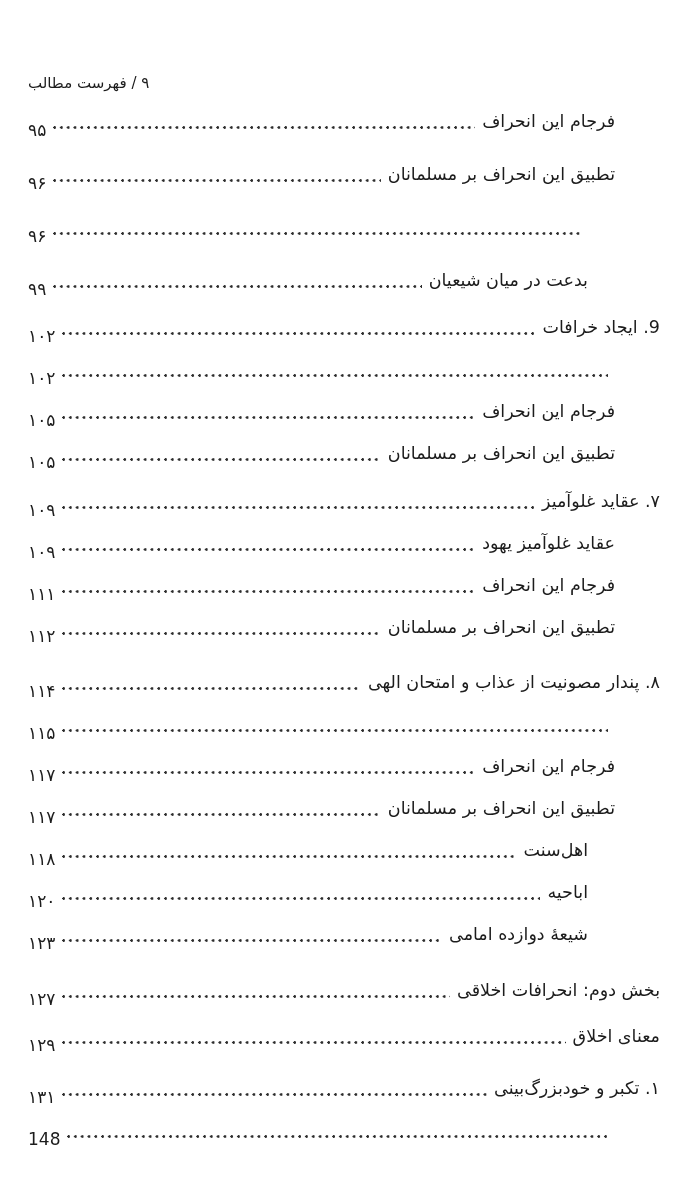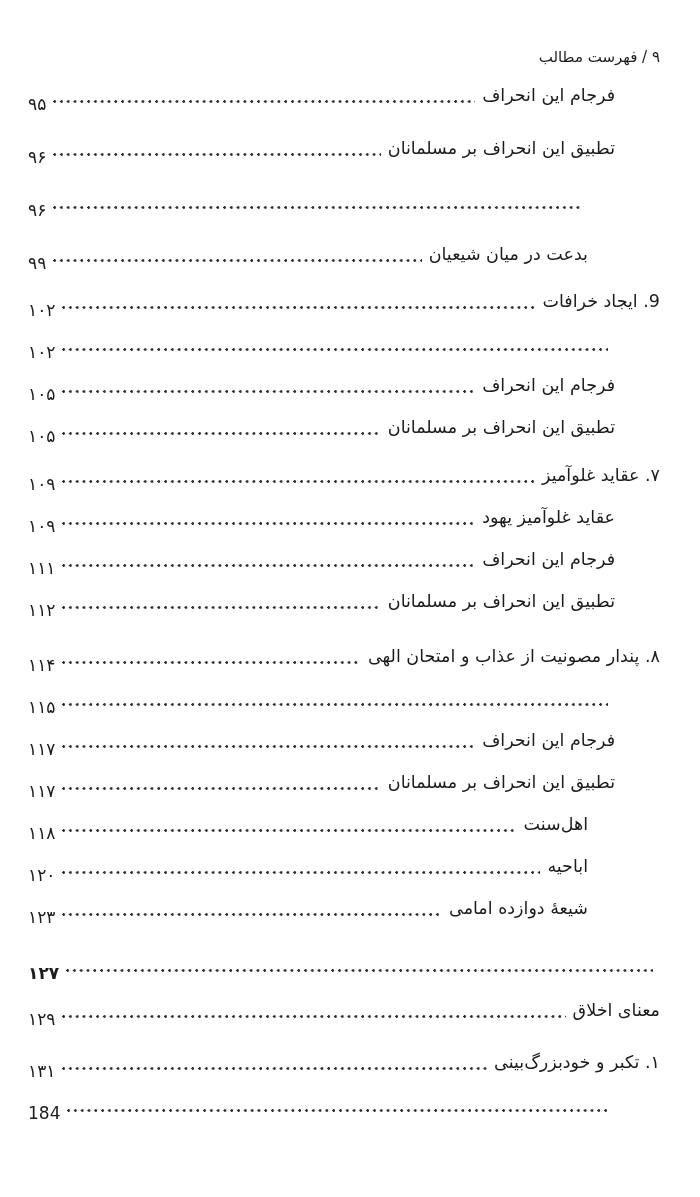--- a/index.html
+++ b/index.html
@@ -9,25 +9,26 @@
     height: 1197px;
     margin: 0 auto;
     background: #ffffff;
     box-sizing: border-box;
     padding: 46px 40px 0 28px; 
     font-family: "DejaVu Sans", sans-serif;
     color: #1c1c1c;
     overflow: hidden;
   }
   .running-head {
-    text-align: right;
+    text-align: left;
     font-size: 15px;
     height: 22px;
     line-height: 22px;
     color: #1c1c1c;
+    margin-top: 26px;
   }
   .toc-list { display: block; }
   .toc-row {
     display: flex;
     align-items: center;
     height: 42px;
     font-size: 17.5px;
     white-space: nowrap;
   }
   .toc-row .title {
@@ -42,21 +43,21 @@
     background-image: radial-gradient(circle at 1.6px 1.5px, #2e2e2e 1.15px, transparent 1.55px);
     background-size: 6.8px 3px;
     background-repeat: repeat-x;
   }
   .toc-row .pagenum {
     flex: 0 0 auto;
     font-size: 17px;
     direction: ltr;
     margin-top: 18px;
   }
-  .toc-row.bold .title, .toc-row.bold .pagenum { font-weight: bold; }
+  .toc-row.bold .title, .toc-row.bold .pagenum { font-weight: normal; }
 </style>
 </head>
 <body>
 
 <div class="page">
   <div class="running-head">۹ / فهرست مطالب</div>
 
   <div class="toc-list">
       <div class="toc-row" style="margin-top: 6px; padding-right: 45px;">
     <span class="title">فرجام این انحراف</span>
@@ -144,31 +145,32 @@
     <span class="title">اباحیه</span>
     <span class="leader"></span>
     <span class="pagenum">۱۲۰</span>
   </div>
       <div class="toc-row" style="margin-top: 0px; padding-right: 72px;">
     <span class="title">شیعهٔ دوازده امامی</span>
     <span class="leader"></span>
     <span class="pagenum">۱۲۳</span>
   </div>
       <div class="toc-row bold" style="margin-top: 14px; padding-right: 0px;">
+    <span class="title">بخش دوم: انحرافات اخلاقی</span>
     <span class="leader"></span>
     <span class="pagenum">۱۲۷</span>
   </div>
       <div class="toc-row" style="margin-top: 4px; padding-right: 0px;">
     <span class="title">معنای اخلاق</span>
     <span class="leader"></span>
     <span class="pagenum">۱۲۹</span>
   </div>
       <div class="toc-row" style="margin-top: 10px; padding-right: 0px;">
     <span class="title">١. تکبر و خودبزرگ‌بینی</span>
     <span class="leader"></span>
     <span class="pagenum">۱۳۱</span>
   </div>
       <div class="toc-row" style="margin-top: 0px; padding-right: 45px;">
     <span class="leader"></span>
-    <span class="pagenum">184</span>
+    <span class="pagenum">148</span>
   </div>
     </div>
 </div>
 
 </body></html>

